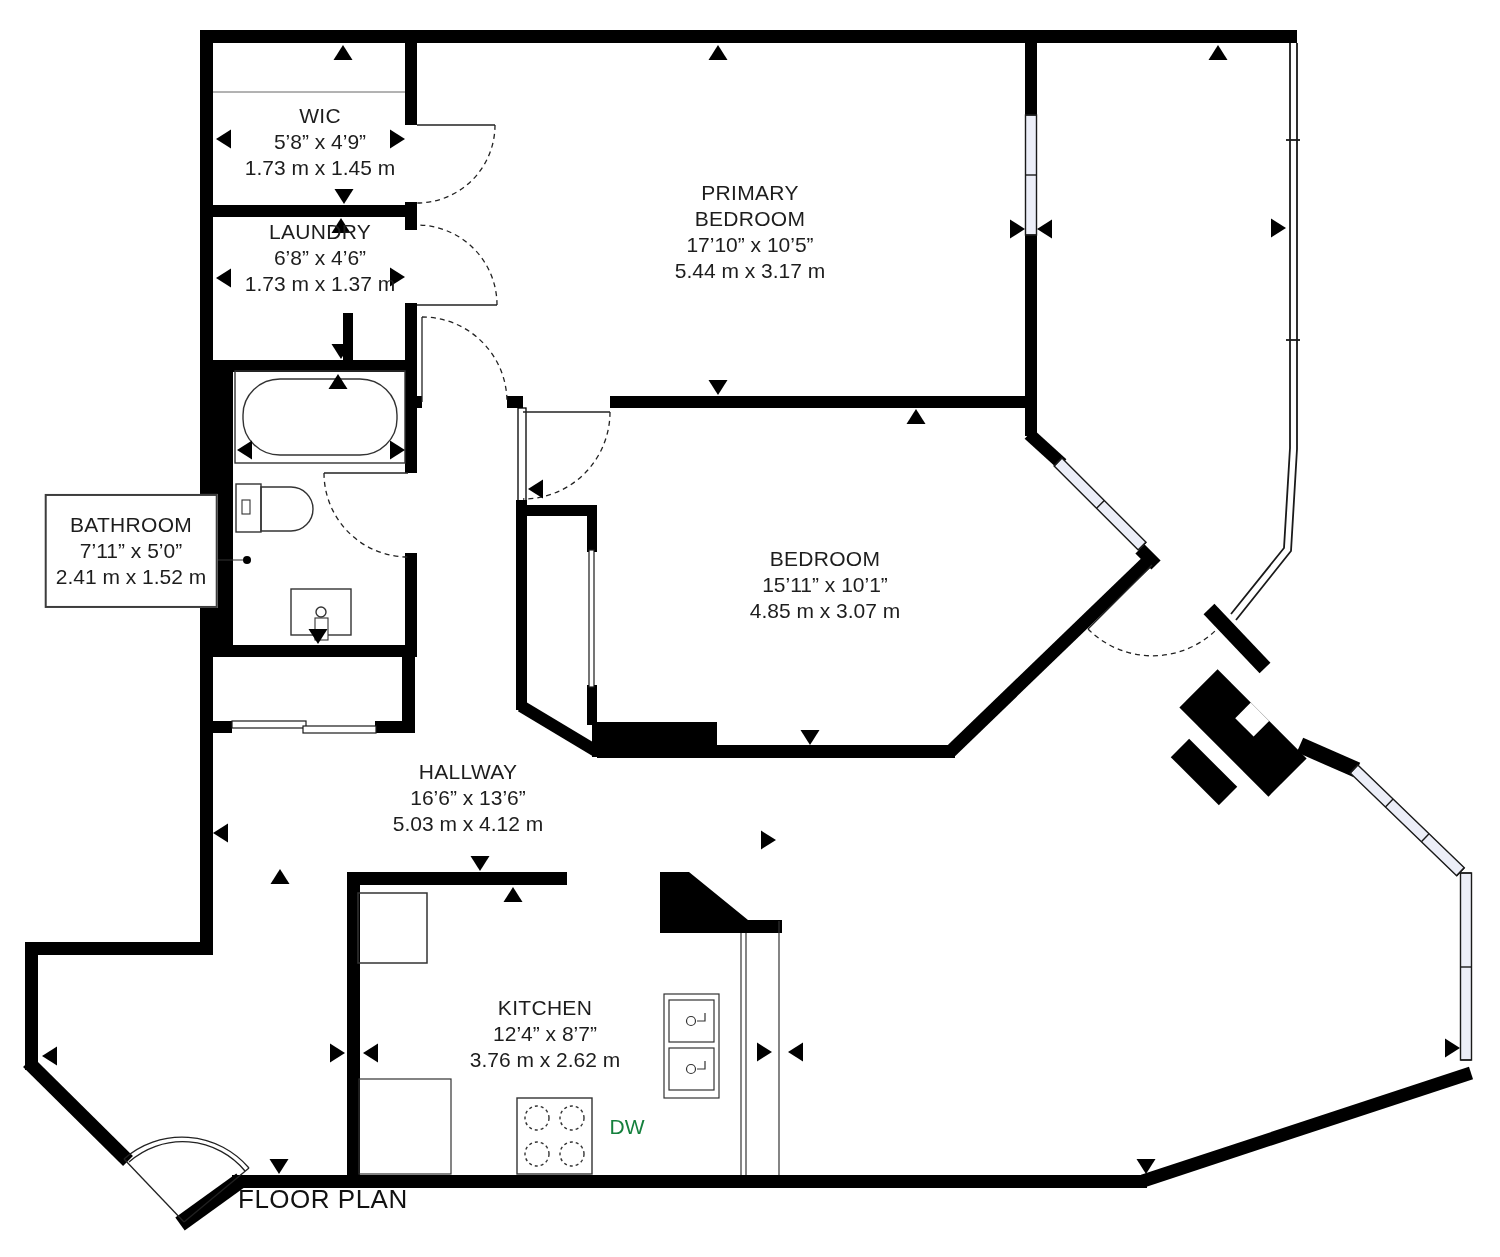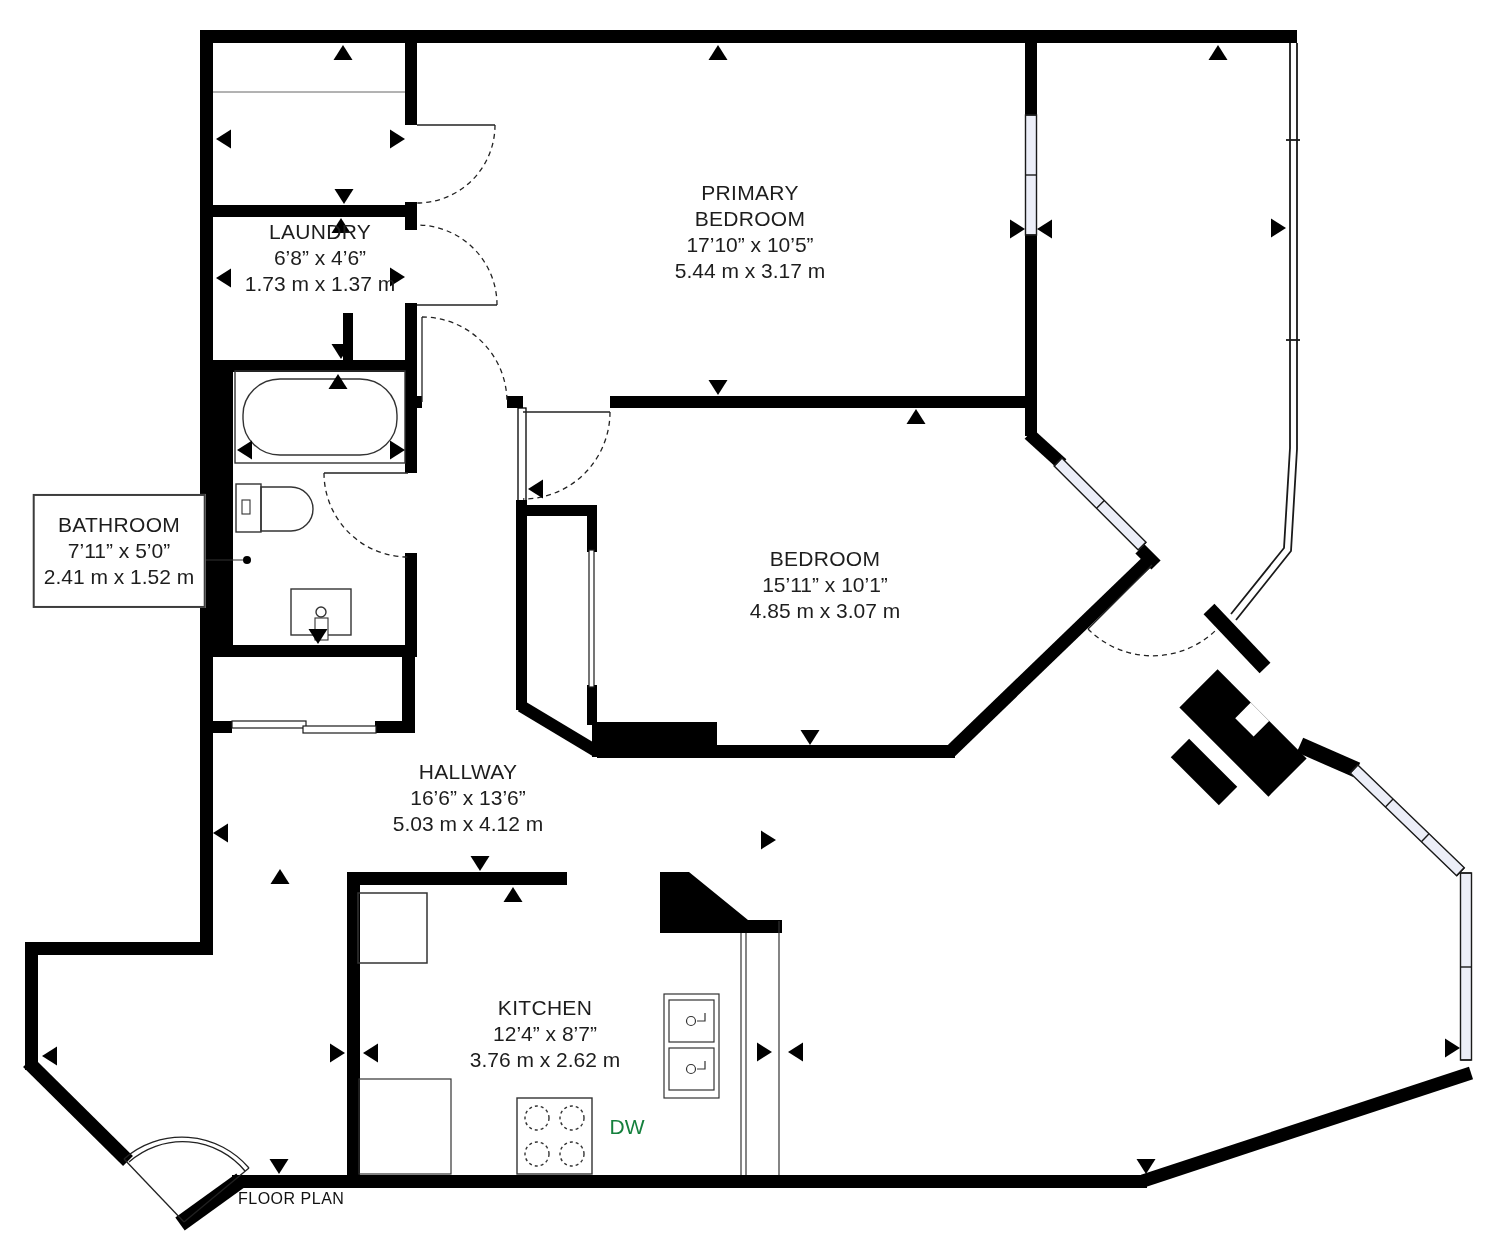--- a/index.html
+++ b/index.html
@@ -20,30 +20,31 @@
     line-height:1.24;
     white-space:nowrap;
     z-index:2;
   }
   .room-label .room-name{letter-spacing:.3px;}
   .room-label.wrap{white-space:normal;width:160px;}
   .room-label.boxed{
     border:2px solid #3c3c3c;
     background:#ffffff;
     padding:16px 9px;
+    margin-left:12px;
   }
   .small-label{
     position:absolute;
     transform:translate(-50%,-50%);
     color:#15803d;font-size:21px;z-index:2;
   }
   .plan-title{
     position:absolute;
     transform:translate(0,-50%);
-    color:#111;font-size:16px;letter-spacing:.5px;z-index:2;
+    color:#111;font-size:26px;letter-spacing:.5px;z-index:2;
   }
 </style>
 </head>
 <body>
 
 <div class="plan">
 
 <svg width="1500" height="1257" viewBox="0 0 1500 1257">
   <defs>
     <path id="arr" d="M0,0 L-15,-9.5 L-15,9.5 Z" fill="#000"></path>
@@ -264,20 +265,25 @@
     <use href="#arr" transform="translate(405,450)"></use>
     <use href="#arr" transform="translate(1286,228)"></use>
     <use href="#arr" transform="translate(1460,1048)"></use>
     <use href="#arr" transform="translate(776,840)"></use>
     <use href="#arr" transform="translate(1025,229)"></use>
     <use href="#arr" transform="translate(345,1053)"></use>
     <use href="#arr" transform="translate(772,1052)"></use>
   </g>
 </svg>
 
+  <div class="room-label" style="left:320px;top:142px;">
+    <div class="room-name">WIC</div>
+    <div class="room-dim">5’8” x 4’9”</div>
+    <div class="room-dim">1.73 m x 1.45 m</div>
+  </div>
 
   <div class="room-label" style="left:320px;top:258px;">
     <div class="room-name">LAUNDRY</div>
     <div class="room-dim">6’8” x 4’6”</div>
     <div class="room-dim">1.73 m x 1.37 m</div>
   </div>
 
   <div class="room-label wrap" style="left:750px;top:232px;">
     <div class="room-name">PRIMARY BEDROOM</div>
     <div class="room-dim">17’10” x 10’5”</div>

